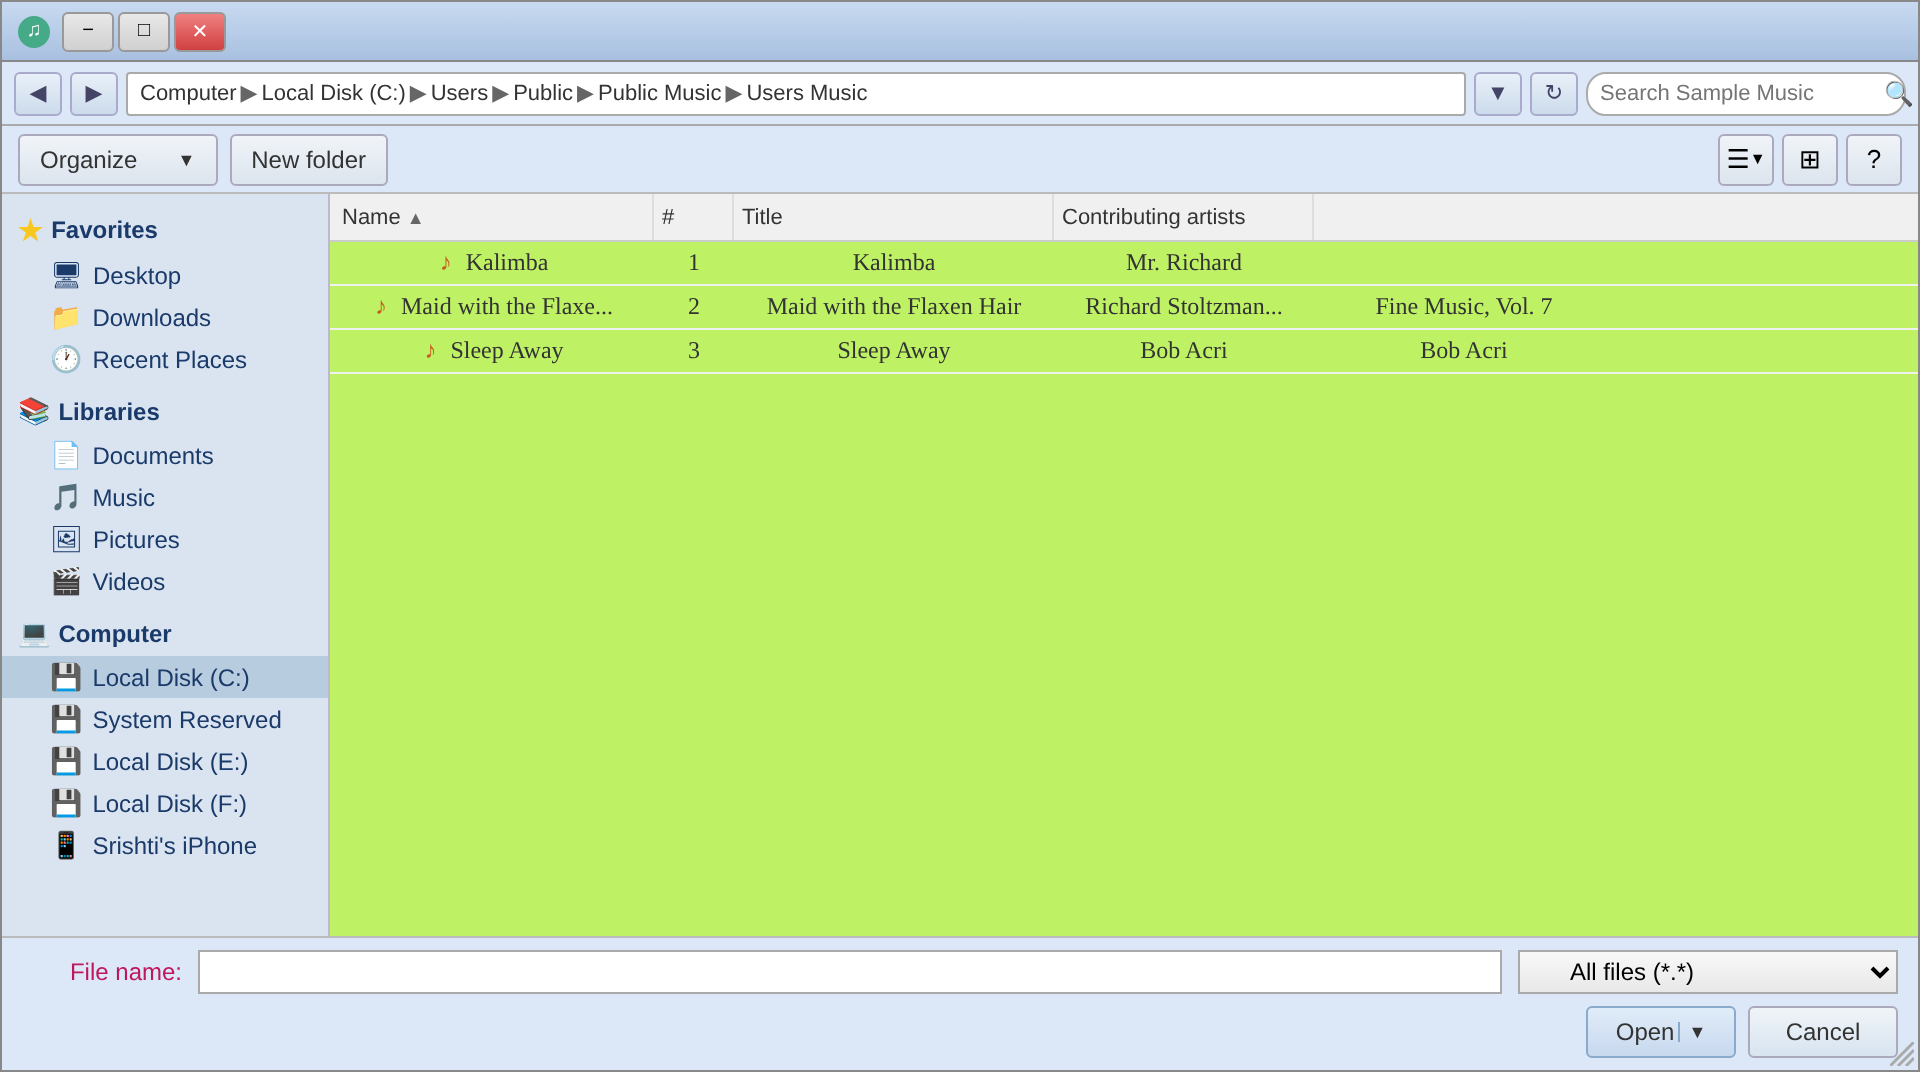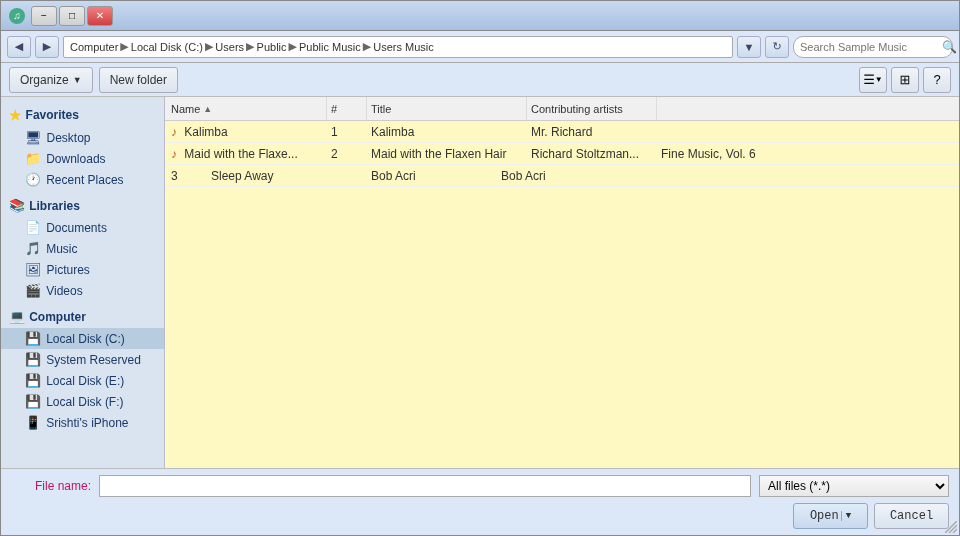--- a/index.html
+++ b/index.html
@@ -114,21 +114,21 @@
     }
     .tool-btn {
       height: 26px;
       padding: 0 10px;
       background: linear-gradient(to bottom, #f0f4f8, #dce4ee);
       border: 1px solid #aab;
       border-radius: 3px;
       cursor: pointer;
       font-size: 12px;
       color: #333;
-      display: flex; align-items: center; gap: 4px;
+      display: flex; align-items: center; gap: 20px;
     }
     .tool-btn .arrow { font-size: 9px; }
     .toolbar-right {
       margin-left: auto;
       display: flex; gap: 4px;
     }
     .toolbar-icon-btn {
       width: 28px; height: 26px;
       background: linear-gradient(to bottom, #f0f4f8, #dce4ee);
       border: 1px solid #aab;
@@ -174,24 +174,25 @@
       font-size: 12px;
       color: #1a3a6a;
       cursor: pointer;
     }
     .sidebar-item.selected { background: #b8ccdf; }
     .sidebar-item .item-icon { margin-right: 5px; font-size: 13px; }
 
     
     .file-area {
       flex: 1;
-      background: #fef9c3;
+      background: #bef264;
       overflow: hidden;
       display: flex;
       flex-direction: column;
+      text-align: center;
     }
 
     
     .col-headers {
       display: flex;
       align-items: center;
       background: #f0f0f0;
       border-bottom: 1px solid #ccc;
       height: 24px;
       flex-shrink: 0;
@@ -217,20 +218,21 @@
     .file-list {
       flex: 1;
       overflow-y: auto;
     }
     .file-row {
       display: flex;
       align-items: center;
       height: 22px;
       border-bottom: 1px solid #f0f0f0;
       padding: 0 2px;
+      font-family: Liberation Serif, serif;
     }
     .file-cell {
       font-size: 12px; color: #333;
       padding: 0 4px;
       overflow: hidden; text-overflow: ellipsis; white-space: nowrap;
     }
     .file-cell .music-icon { color: #c85820; font-size: 12px; margin-right: 4px; }
 
     
     .bottom-bar {
@@ -261,27 +263,26 @@
       padding: 0 4px;
       font-size: 12px;
       color: #333;
     }
     .filetype-select {
       width: 190px;
       height: 22px;
       border: 1px solid #aaa;
       background: linear-gradient(to bottom, #f8f8f8, #e8e8e8);
       font-size: 12px;
-      padding: 0 4px;
+      padding: 0 21px;
     }
     .buttons-row {
       display: flex;
       justify-content: flex-end;
       gap: 6px;
-      font-family: Liberation Mono, monospace;
     }
     .dialog-btn {
       height: 26px;
       min-width: 75px;
       background: linear-gradient(to bottom, #f0f4f8, #d8e4f0);
       border: 1px solid #aab;
       border-radius: 3px;
       cursor: pointer;
       font-size: 12px;
       color: #333;
@@ -467,24 +468,28 @@
         </div>
 
         <div class="file-row">
           <div class="file-cell col-name">
             <span class="music-icon">♪</span>
             <span>Maid with the Flaxe...</span>
           </div>
           <div class="file-cell col-num">2</div>
           <div class="file-cell col-title">Maid with the Flaxen Hair</div>
           <div class="file-cell col-artist">Richard Stoltzman...</div>
-          <div class="file-cell col-album">Fine Music, Vol. 6</div>
+          <div class="file-cell col-album">Fine Music, Vol. 7</div>
         </div>
 
         <div class="file-row">
+          <div class="file-cell col-name">
+            <span class="music-icon">♪</span>
+            <span>Sleep Away</span>
+          </div>
           <div class="file-cell col-num">3</div>
           <div class="file-cell col-title">Sleep Away</div>
           <div class="file-cell col-artist">Bob Acri</div>
           <div class="file-cell col-album">Bob Acri</div>
         </div>
       </div>
     </div>
   </div>
 
   <div class="bottom-bar">

